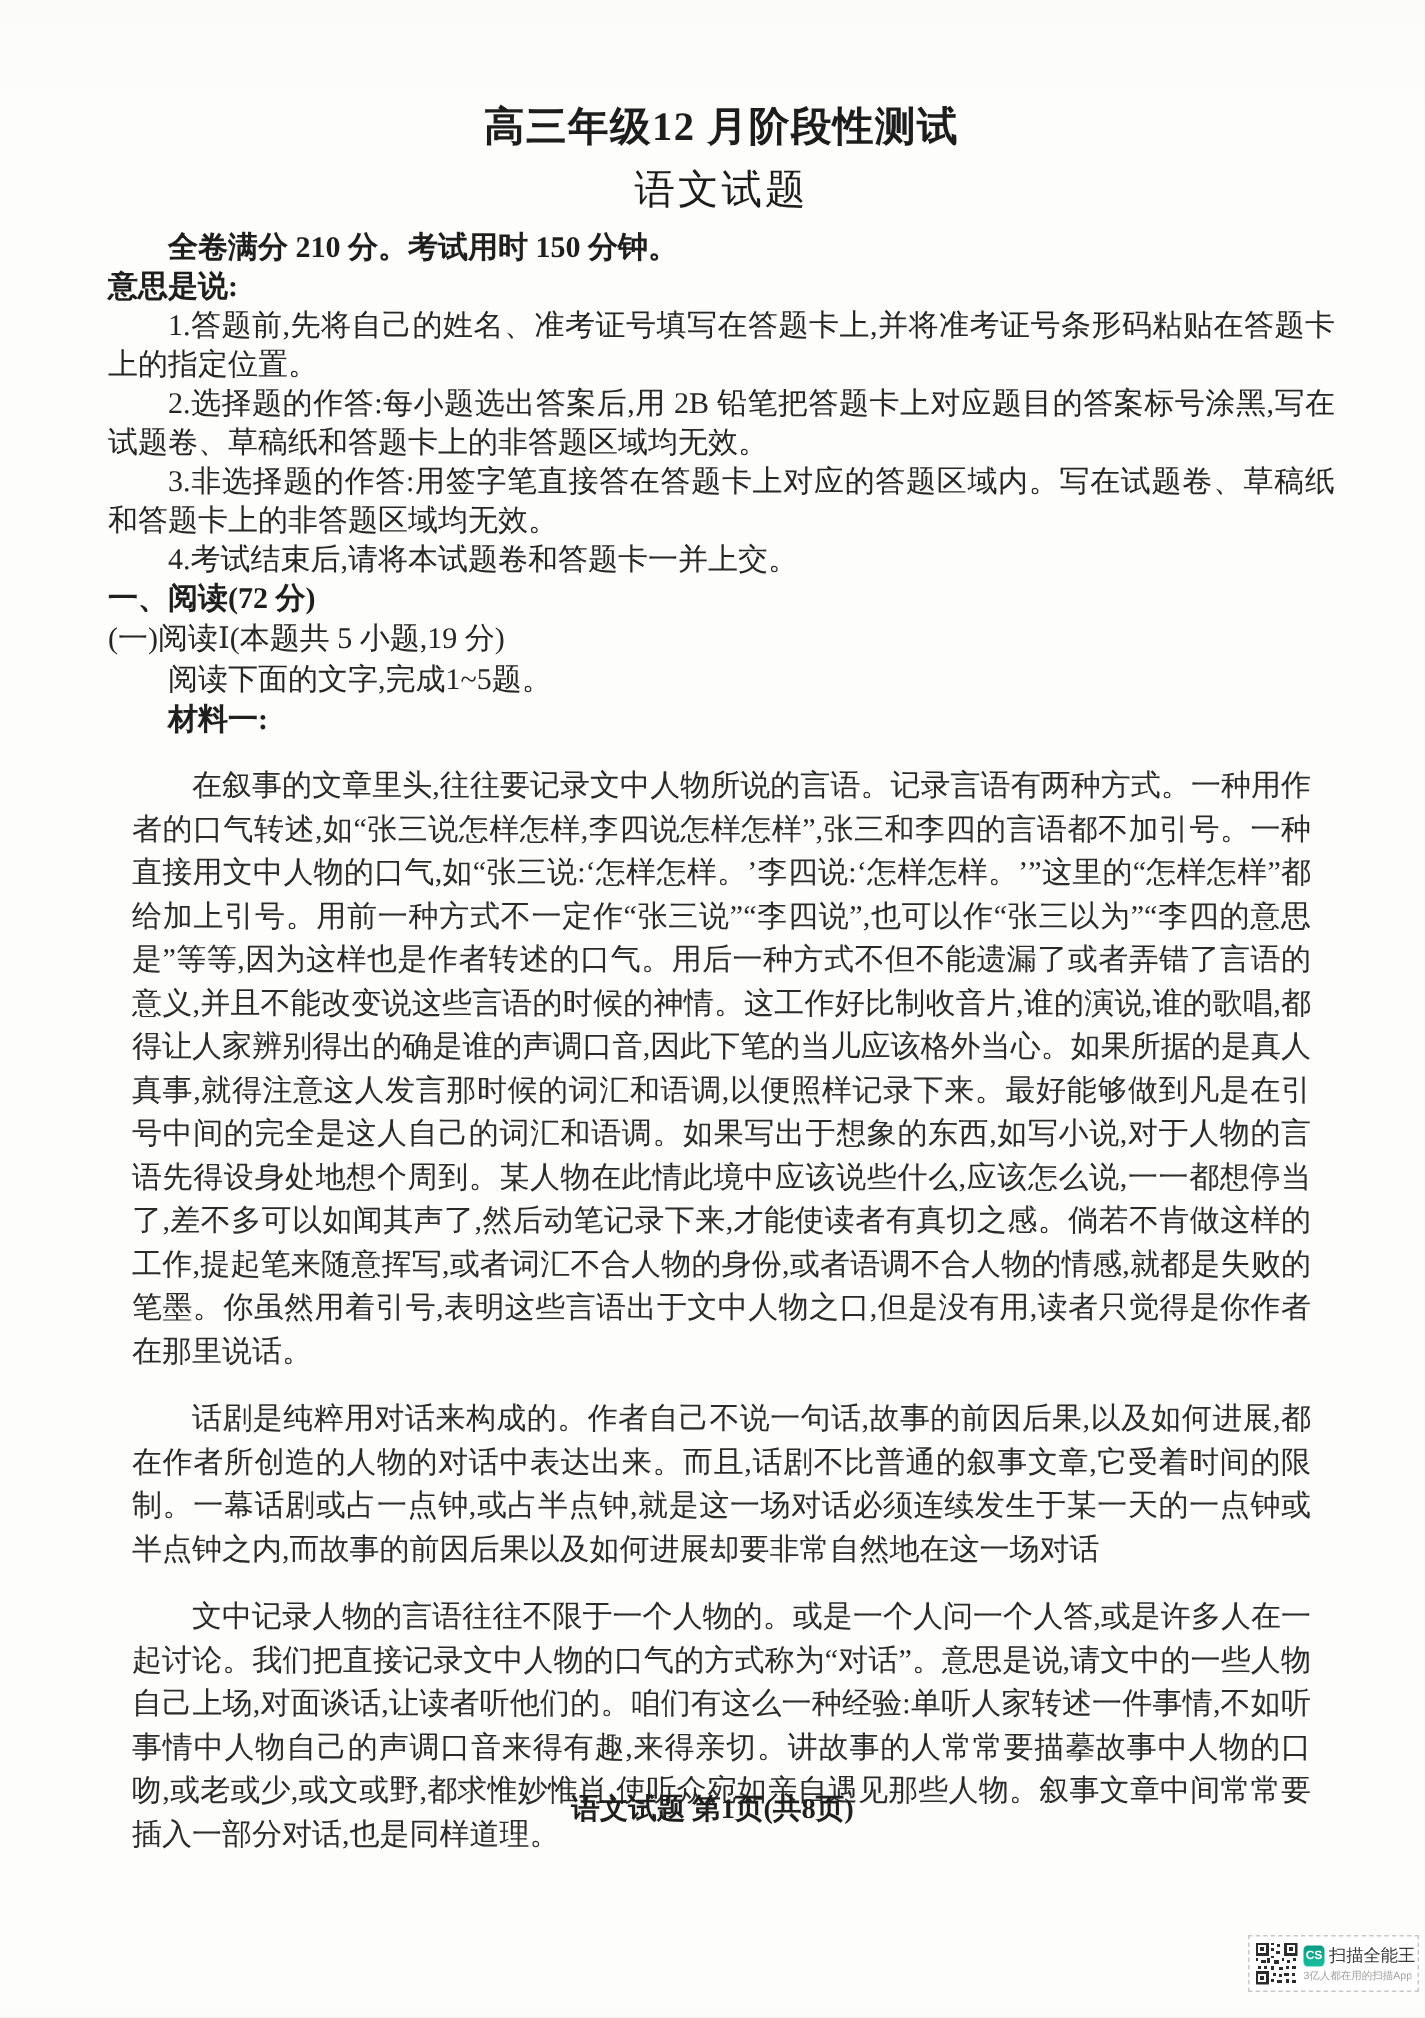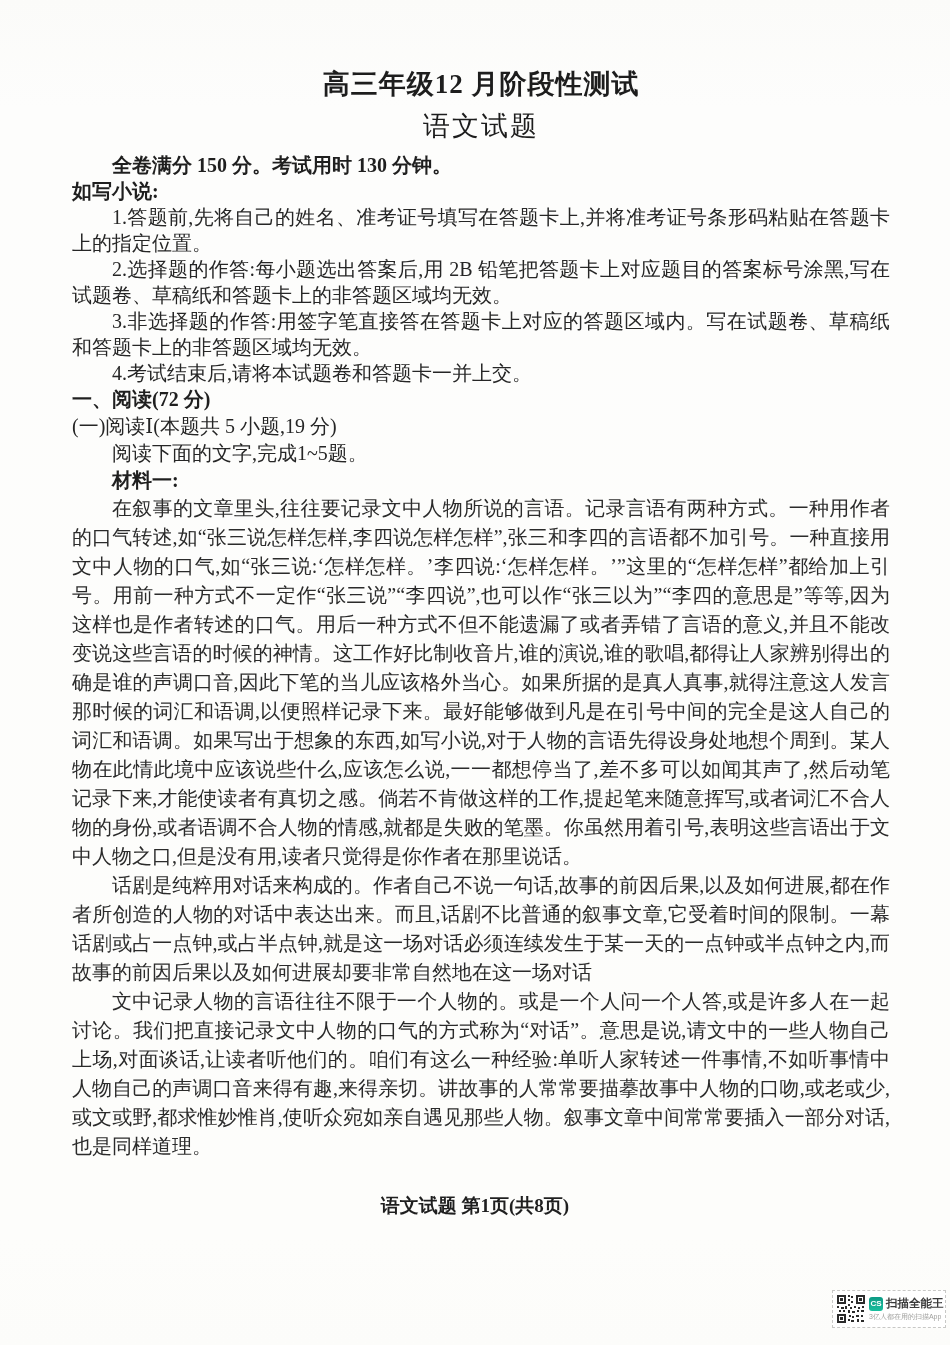--- a/index.html
+++ b/index.html
@@ -80,21 +80,21 @@
   }
   .material-label {
     font-size: 20px;
     font-weight: 700;
     line-height: 27px;
     text-indent: 2em;
     color: #1f1f1f;
   }
 
   .material p {
-    margin: 0;
+    margin: 16px;
     font-size: 20px;
     line-height: 29px;
     text-indent: 2em;
     text-align: justify;
     text-justify: inter-ideograph;
     color: #2b2b2b;
   }
 
   .page-footer {
     position: absolute;
@@ -130,21 +130,21 @@
     border-radius: 3px;
     background: linear-gradient(180deg, #0c9a84 0%, #19bf9e 100%);
     color: #ffffff;
     font-size: 8px;
     font-weight: 700;
     display: flex; align-items: center; justify-content: center;
     flex: 0 0 auto;
   }
   .wm-name {
     font-size: 11.5px;
-    font-weight: 700;
+    font-weight: 400;
     color: #3a3a3a;
     white-space: nowrap;
     text-align: center;
   }
   .wm-tagline {
     margin-top: 1px;
     font-size: 7px;
     color: #a0a09e;
     white-space: nowrap;
     overflow: hidden;
@@ -152,23 +152,23 @@
 </style>
 </head>
 <body>
 
 <div class="page">
   <div class="content">
 
     <div class="exam-title">高三年级12 月阶段性测试</div>
     <div class="paper-title">语文试题</div>
 
-    <div class="exam-info">全卷满分 150 分。考试用时 130 分钟。</div>
-
-    <div class="notice-heading">如写小说:</div>
+    <div class="exam-info">全卷满分 210 分。考试用时 150 分钟。</div>
+
+    <div class="notice-heading">意思是说:</div>
 
     <div class="notices">
       <p>1.答题前,先将自己的姓名、准考证号填写在答题卡上,并将准考证号条形码粘贴在答题卡上的指定位置。</p>
       <p>2.选择题的作答:每小题选出答案后,用 2B 铅笔把答题卡上对应题目的答案标号涂黑,写在试题卷、草稿纸和答题卡上的非答题区域均无效。</p>
       <p>3.非选择题的作答:用签字笔直接答在答题卡上对应的答题区域内。写在试题卷、草稿纸和答题卡上的非答题区域均无效。</p>
       <p>4.考试结束后,请将本试题卷和答题卡一并上交。</p>
     </div>
 
     <div class="section-heading">一、阅读(72 分)</div>
     <div class="part-heading">(一)阅读Ⅰ(本题共 5 小题,19 分)</div>

